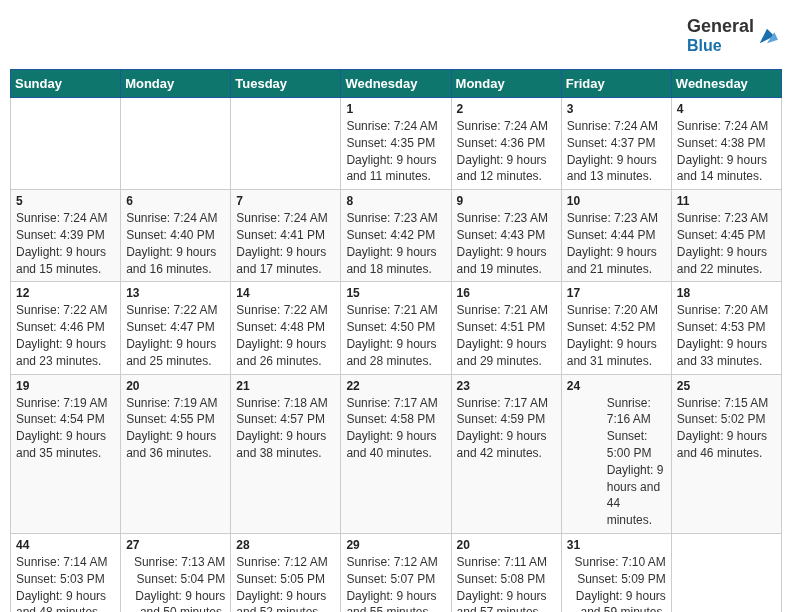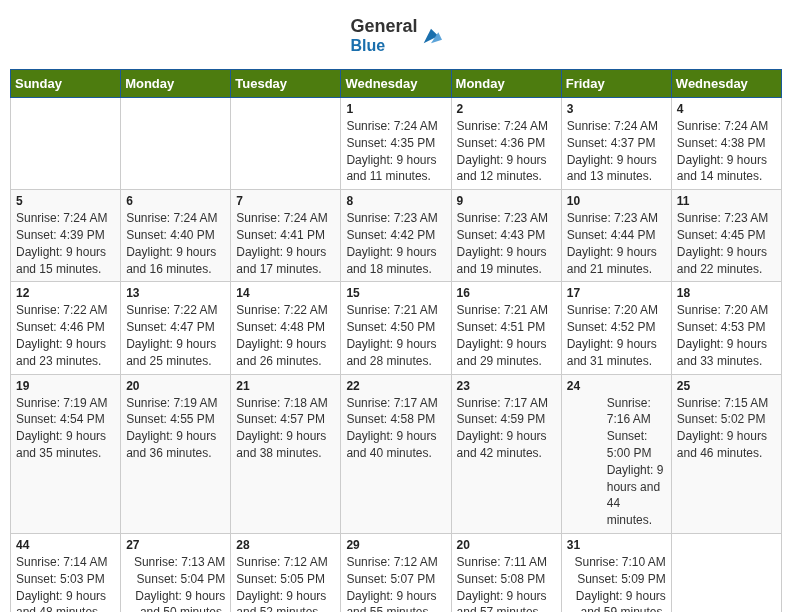--- a/index.html
+++ b/index.html
@@ -5,21 +5,21 @@
     * { box-sizing: border-box; margin: 0; padding: 0; }
     body {
       font-family: Arial, sans-serif;
       background: #fff;
       width: 792px;
       min-height: 612px;
       padding: 10px;
     }
     .header {
       display: flex;
-      justify-content: center;
+      justify-content: flex-end;
       align-items: center;
       margin-bottom: 8px;
       padding: 6px 4px;
     }
     .logo {
       display: flex;
       align-items: center;
     }
     .logo-icon {
       width: 22px;
@@ -38,21 +38,21 @@
       font-size: 16px;
       font-weight: normal;
       color: #444;
     }
     .calendar {
       width: 100%;
       border-collapse: collapse;
       border: 1px solid #ccc;
     }
     .calendar thead tr th {
-      background-color: #4d7c0f;
+      background-color: #0f766e;
       color: #fff;
       font-size: 13px;
       padding: 6px 4px;
       text-align: left;
       border: 1px solid #1a5a9a;
     }
     .calendar tbody tr td {
       vertical-align: top;
       border: 1px solid #ccc;
       padding: 4px 5px;

